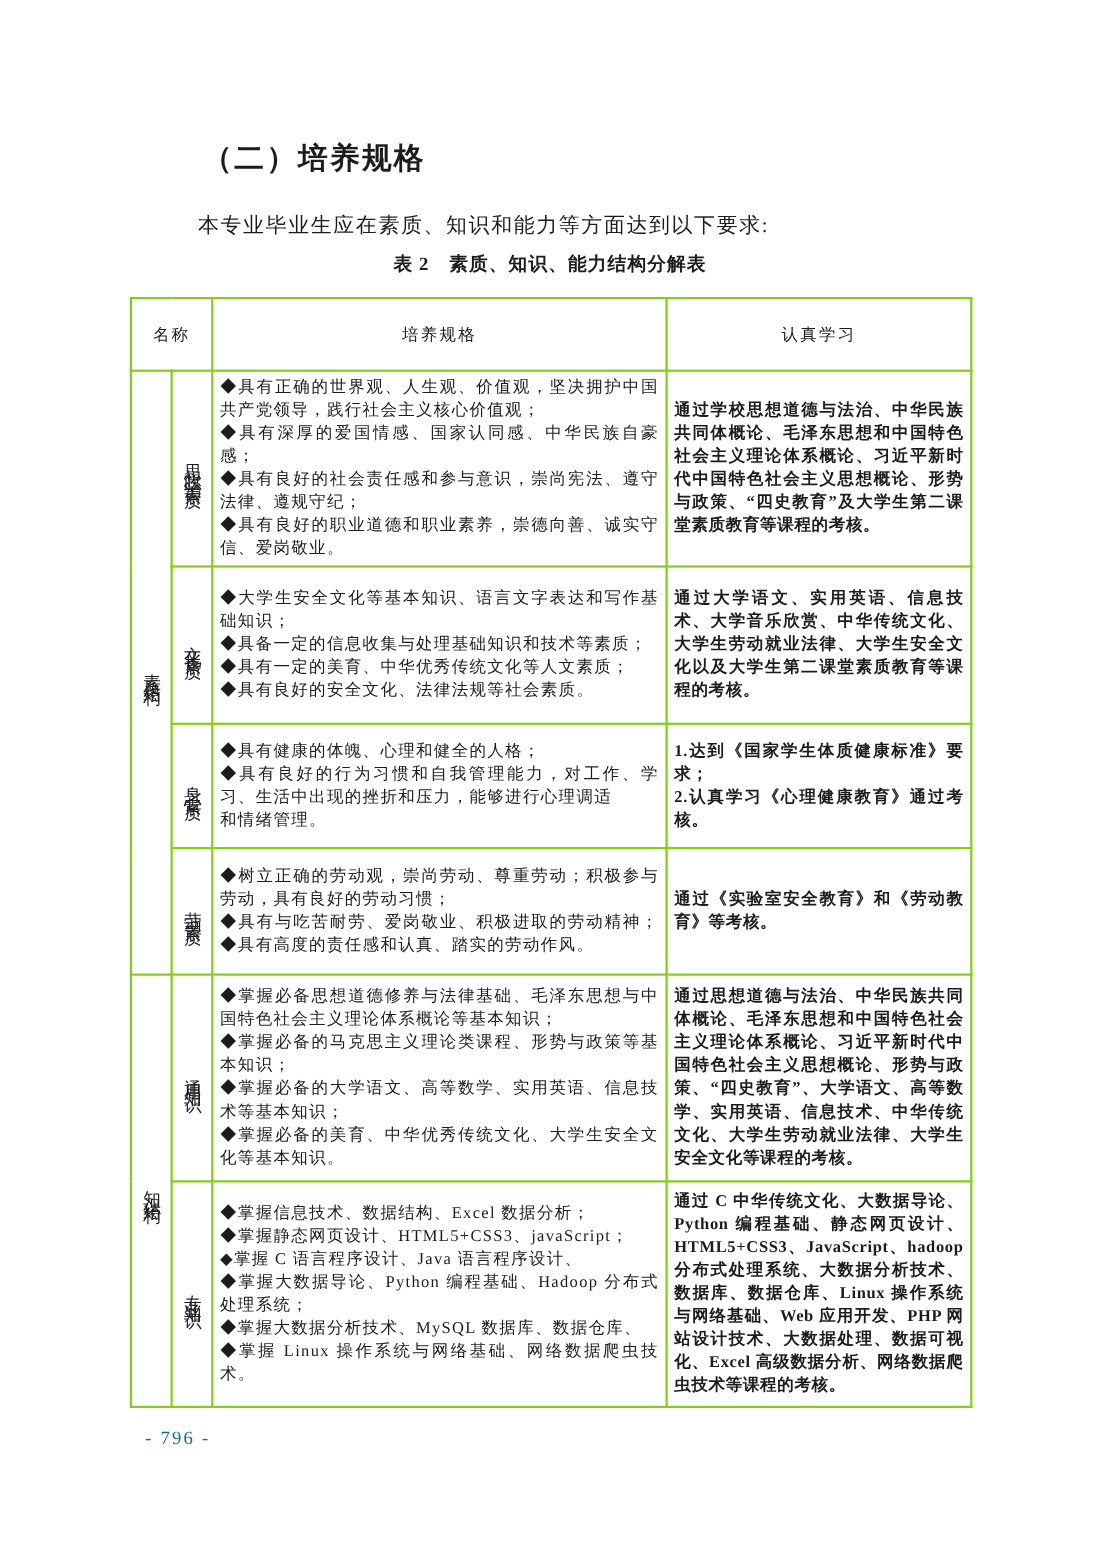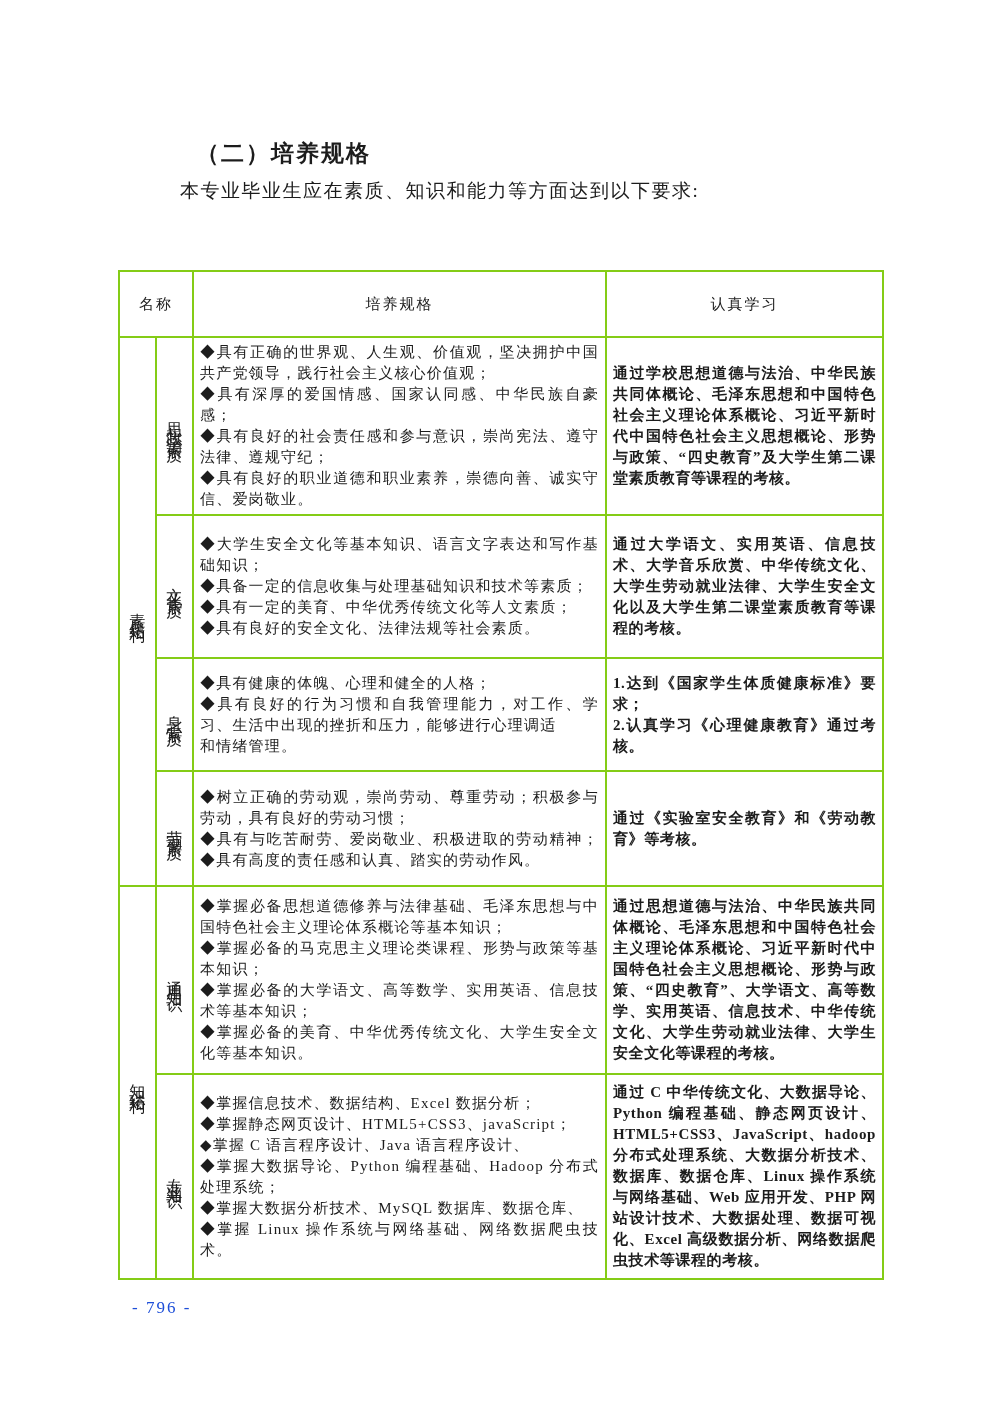--- a/index.html
+++ b/index.html
@@ -7,24 +7,24 @@
     position:relative;
     width:1000px;height:1414px;
     background:#ffffff;
     margin:0 auto;
     font-family:"Liberation Serif", serif;
     color:#1c1c1c;
     overflow:hidden;
   }
   .section-heading{
     position:absolute;left:180px;top:122px;
-    font-size:23px;font-weight:bold;letter-spacing:2px;margin:16px;
+    font-size:27px;font-weight:bold;letter-spacing:2px;margin:4px;
   }
   .intro{
-    position:absolute;left:180px;top:178px;
+    position:absolute;left:180px;top:192px;
     font-size:19px;letter-spacing:1.5px;margin:0;
   }
   .caption{
     position:absolute;left:0;top:228px;width:1000px;
     text-align:center;font-size:17px;font-weight:bold;letter-spacing:1px;
   }
   table.spec{
     position:absolute;left:118px;top:270px;
     width:764px;border-collapse:collapse;table-layout:fixed;
   }
@@ -50,32 +50,33 @@
     white-space:pre-line;
     text-align:justify;
     line-height:21px;
     letter-spacing:1.2px;
   }
   .ind{letter-spacing:0.6px;font-weight:bold;}
   .r1{height:173px}.r2{height:143px}.r3{height:113px}
   .r4{height:115px}.r5{height:188px}.r6{height:205px}
   .footer{
     position:absolute;left:132px;top:1298px;
-    font-size:17px;letter-spacing:2px;color:#1d4ed8;
+    font-size:17px;letter-spacing:2px;color:#0f766e;
   }
 </style>
 </head>
 <body>
 
 <div class="page">
 
   <h2 class="section-heading">（二）培养规格</h2>
 
   <p class="intro">本专业毕业生应在素质、知识和能力等方面达到以下要求:</p>
 
+  <div class="caption">表 2　素质、知识、能力结构分解表</div>
 
   <table class="spec">
     <colgroup>
       <col style="width:37px">
         <col style="width:37px">
         <col style="width:413px">
         <col style="width:277px">
     </colgroup>
     <tbody>
       <tr class="hrow">

